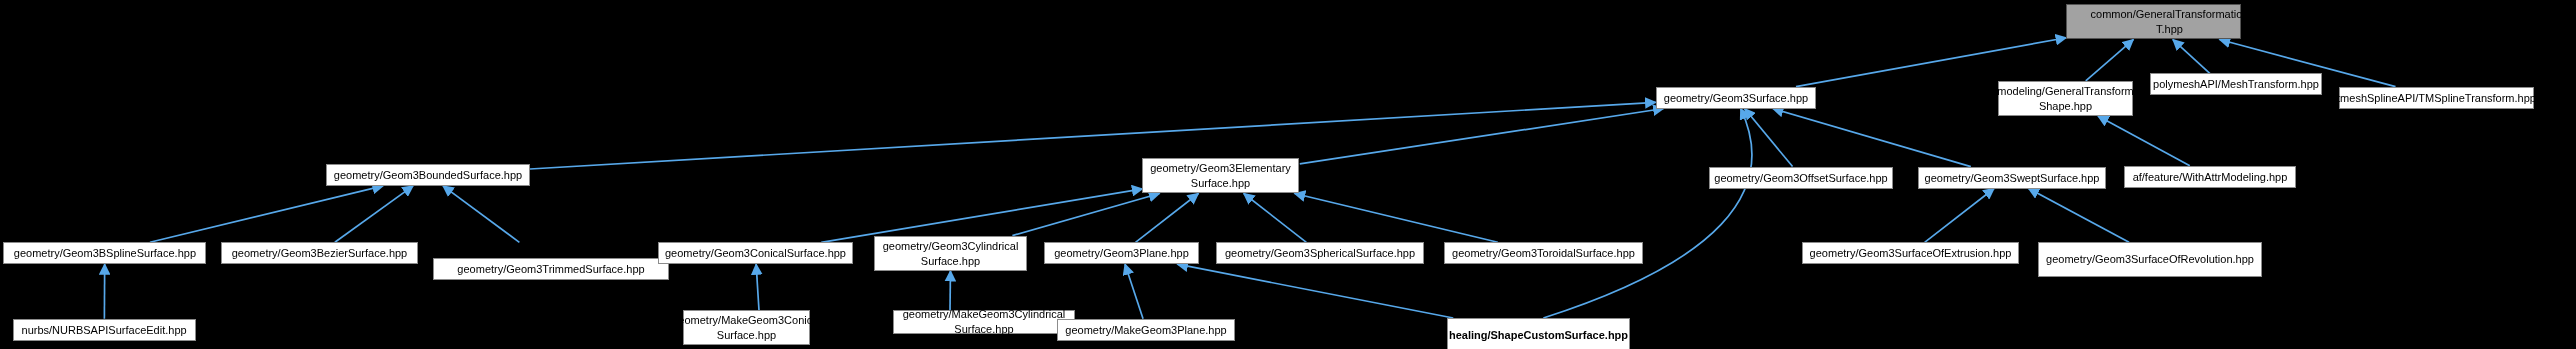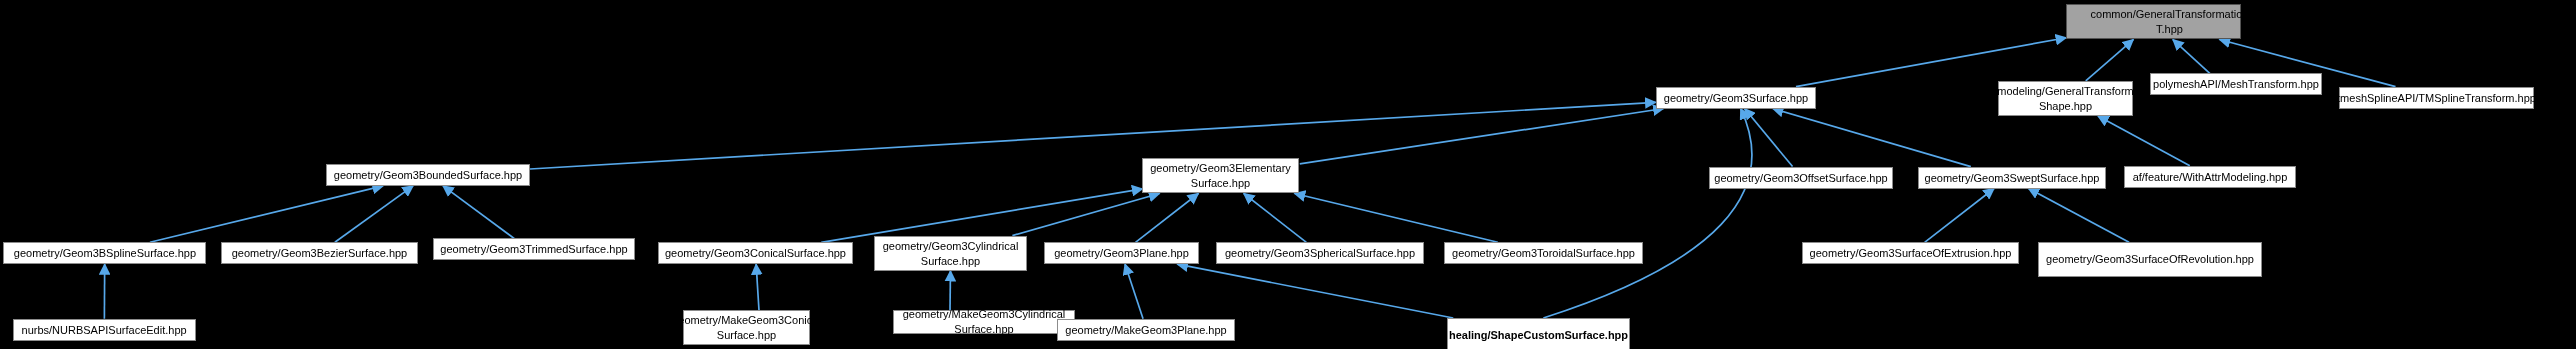--- a/index.html
+++ b/index.html
@@ -103,21 +103,21 @@
       </div>
       <div class="node" style="left: 2124px; top: 166px; width: 172px; height: 22px;">
         <div>af/feature/WithAttrModeling.hpp</div>
       </div>
       <div class="node" style="left: 3.4px; top: 242px; width: 203px; height: 22px;">
         <div>geometry/Geom3BSplineSurface.hpp</div>
       </div>
       <div class="node" style="left: 221px; top: 242px; width: 197px; height: 22px;">
         <div>geometry/Geom3BezierSurface.hpp</div>
       </div>
-      <div class="node" style="left: 433px; top: 238px; width: 202px; height: 22px;">
+      <div class="node" style="left: 433px; top: 258px; width: 236px; height: 22px;">
         <div>geometry/Geom3TrimmedSurface.hpp</div>
       </div>
       <div class="node" style="left: 658px; top: 242px; width: 195px; height: 22px;">
         <div>geometry/Geom3ConicalSurface.hpp</div>
       </div>
       <div class="node" style="left: 874px; top: 236px; width: 153px; height: 35px;">
         <div>geometry/Geom3Cylindrical</div>
         <div>Surface.hpp</div>
       </div>
       <div class="node" style="left: 1044px; top: 242px; width: 155px; height: 22px;">

